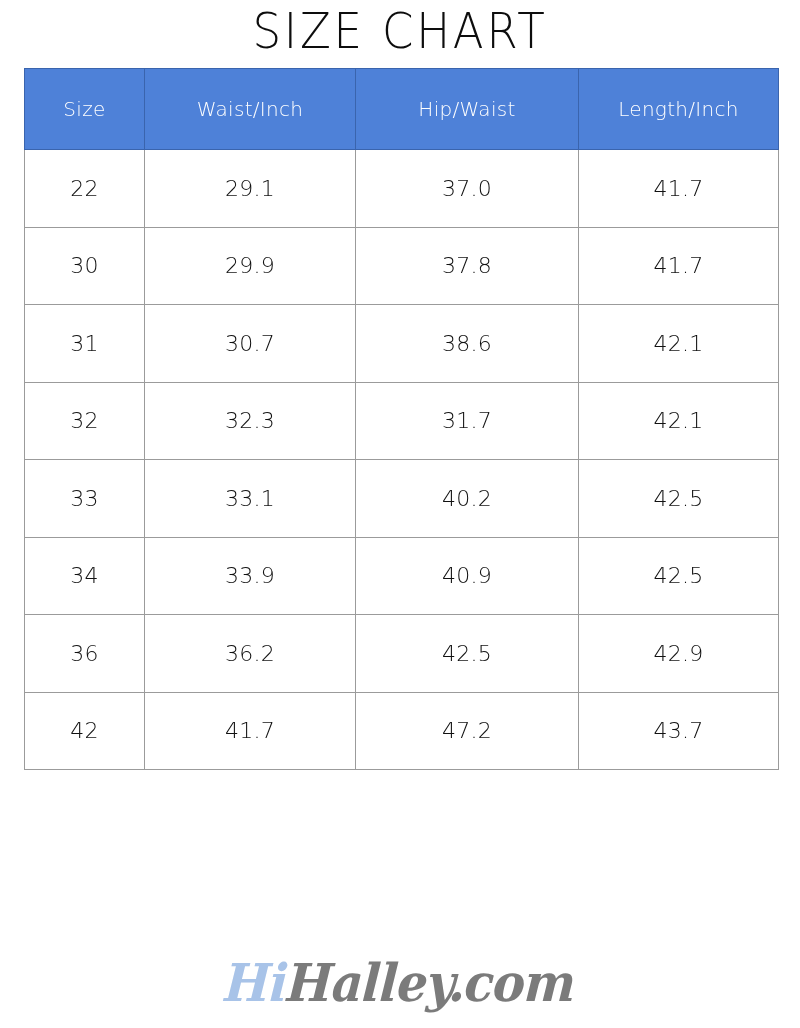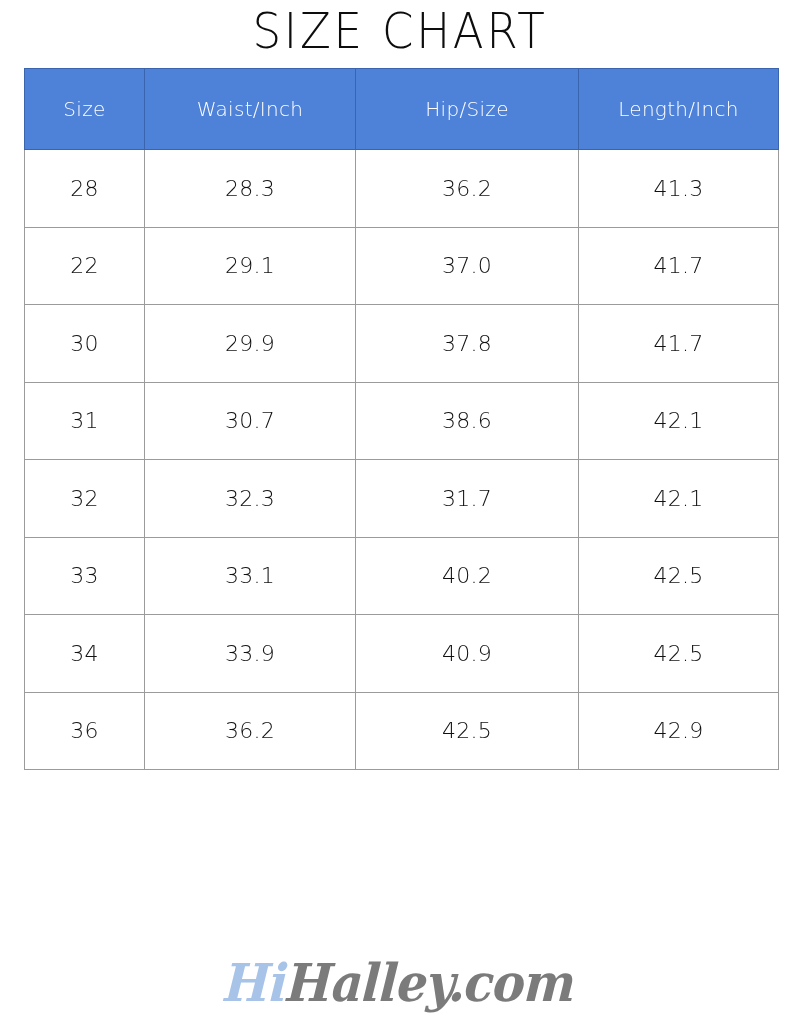--- a/index.html
+++ b/index.html
@@ -120,31 +120,25 @@
     <colgroup>
       <col class="c0">
         <col class="c1">
         <col class="c2">
         <col class="c3">
     </colgroup>
     <thead>
       <tr>
         <th>Size</th>
         <th>Waist/Inch</th>
-        <th>Hip/Size</th>
+        <th>Hip/Waist</th>
         <th>Length/Inch</th>
       </tr>
     </thead>
     <tbody>
-      <tr>
-        <td>28</td>
-        <td>28.3</td>
-        <td>36.2</td>
-        <td>41.3</td>
-      </tr>
       <tr>
         <td>22</td>
         <td>29.1</td>
         <td>37.0</td>
         <td>41.7</td>
       </tr>
       <tr>
         <td>30</td>
         <td>29.9</td>
         <td>37.8</td>
@@ -173,20 +167,26 @@
         <td>33.9</td>
         <td>40.9</td>
         <td>42.5</td>
       </tr>
       <tr>
         <td>36</td>
         <td>36.2</td>
         <td>42.5</td>
         <td>42.9</td>
       </tr>
+      <tr>
+        <td>42</td>
+        <td>41.7</td>
+        <td>47.2</td>
+        <td>43.7</td>
+      </tr>
     </tbody>
   </table>
 
   <div class="watermark">
     <span class="wm-hi">Hi</span><span class="wm-rest">Halley.com</span>
   </div>
 
 </div>
 
 </body></html>

